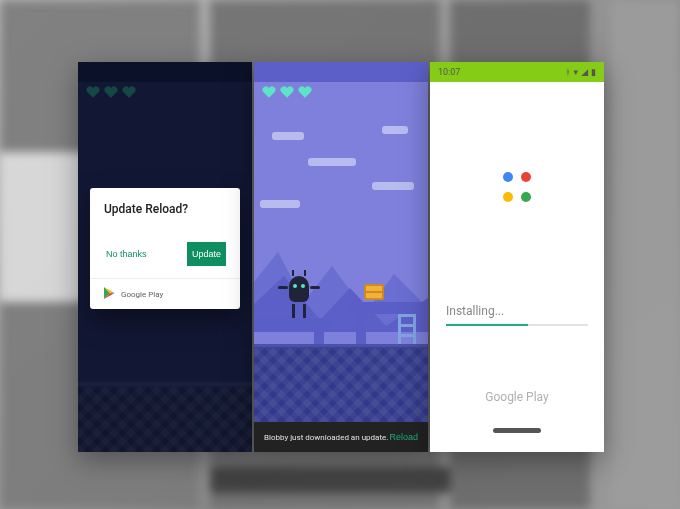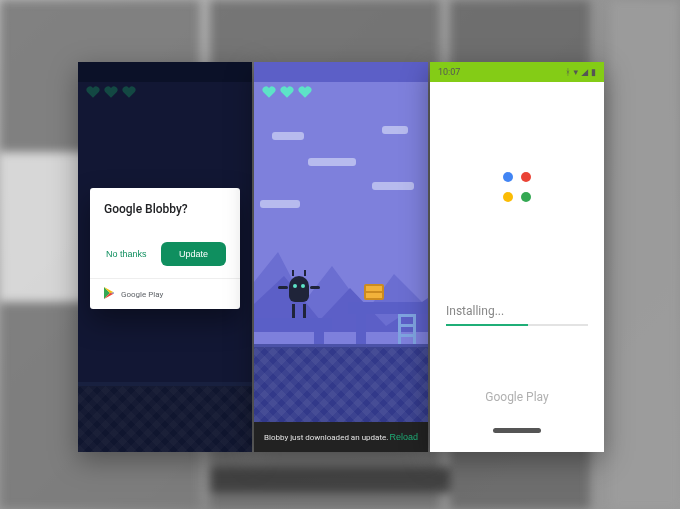--- a/index.html
+++ b/index.html
@@ -25,21 +25,21 @@
   .scrim { position:absolute; inset:0; background:rgba(10,14,35,.55); }
   .floor1 { position:absolute; left:0; right:0; bottom:0; height:70px; background:#1a1f3f;
     background-image: repeating-linear-gradient(45deg, rgba(255,255,255,.05) 0 6px, transparent 6px 12px),
                       repeating-linear-gradient(-45deg, rgba(255,255,255,.05) 0 6px, transparent 6px 12px);
     border-top:4px solid #2b3563; }
   .dialog { position:absolute; left:12px; right:12px; top:126px; background:#fff; border-radius:3px; box-shadow:0 12px 28px rgba(0,0,0,.4); padding:14px 14px 10px; }
   .dialog h3 { font-size:12px; font-weight:500; color:#202124; margin-bottom:8px; }
   .dialog p { font-size:8px; line-height:1.4; color:#5f6368; }
   .dialog .actions { display:flex; justify-content:space-between; gap:8px; margin-top:26px; align-items:center; }
   .btn-flat { background:none; border:none; color:#0f8f5f; font-size:9px; font-weight:500; padding:4px 2px; cursor:pointer; }
-  .btn-raised { background:#0f8f5f; color:#fff; border:none; font-size:9px; font-weight:500; padding:7px 18px; border-radius:6px; cursor:pointer; }
+  .btn-raised { background:#0f8f5f; color:#fff; border:none; font-size:9px; font-weight:500; padding:7px 5px; border-radius:0; cursor:pointer; }
   .play-row { display:flex; align-items:center; gap:6px; border-top:1px solid #eee; margin:12px -14px -10px; padding:8px 14px; }
   .play-row span { font-size:8px; color:#5f6368; }
 
   
   .ph2 { background:#7e80dc; }
   .ph2 .statusbar { height:20px; background:#5c5fc7; }
   .ph2 .hearts { position:absolute; top:24px; left:8px; display:flex; gap:4px; }
   .mtns { position:absolute; left:0; right:0; top:180px; height:90px; }
   .mtns svg { width:100%; height:100%; display:block; }
   .cloud { position:absolute; background:#b7bbee; border-radius:3px; height:8px; }
@@ -132,21 +132,21 @@
         <span class="heart">
             <svg viewBox="0 0 24 20">
               <path fill="#1f8f6a" d="M12 20 2 10a6 6 0 0 1 10-7 6 6 0 0 1 10 7z"></path>
             </svg>
           </span>
       </div>
       <div class="floor1"></div>
       <div class="scrim"></div>
 
       <div class="dialog">
-        <h3>Google Blobby?</h3>
+        <h3>Update Reload?</h3>
         <div class="actions">
           <button class="btn-flat">No thanks</button>
           <button class="btn-raised">Update</button>
         </div>
         <div class="play-row">
           <span>
             <svg width="11" height="12" viewBox="0 0 11 12">
                 <path d="M0 0v12l6-6z" fill="#34A853"></path>
                 <path d="M0 0l10 5.5L6 6z" fill="#FBBC05"></path>
                 <path d="M0 12l10-5.5L6 6z" fill="#EA4335"></path>

